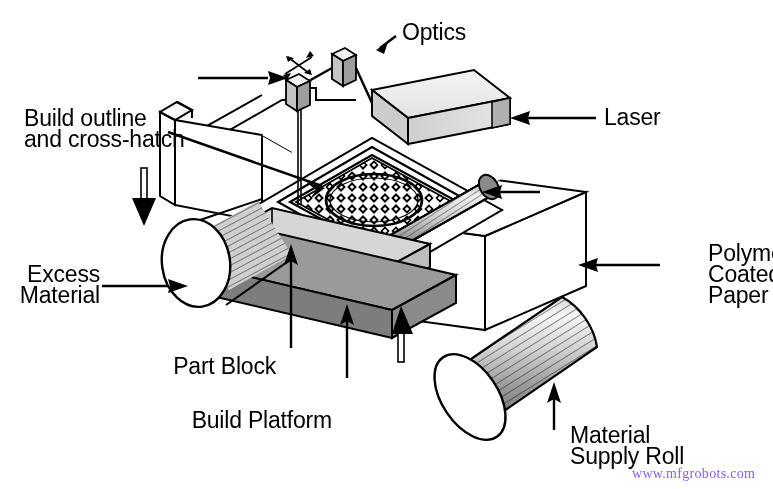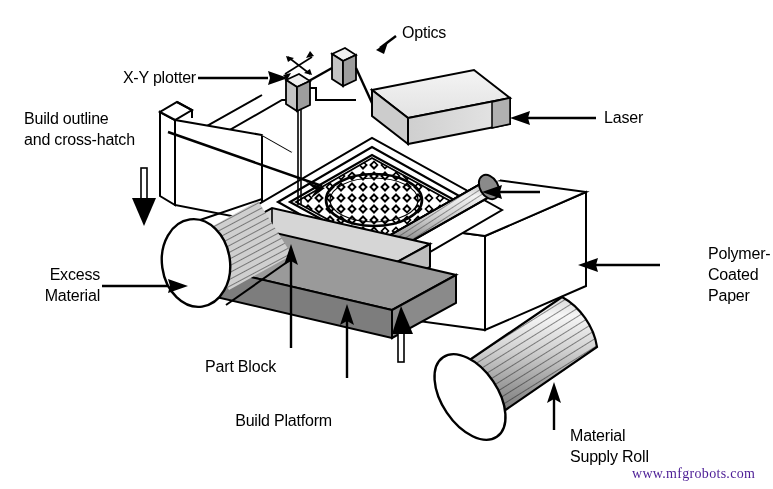--- a/index.html
+++ b/index.html
@@ -19,30 +19,30 @@
     position: absolute;
     left: 0;
     top: 0;
     width: 773px;
     height: 489px;
   }
   .lbl {
     position: absolute;
     color: #000000;
     font-family: "Liberation Sans", sans-serif;
-    font-size: 16px;
+    font-size: 23px;
     line-height: 21px;
     font-weight: 400;
     letter-spacing: -0.2px;
     white-space: pre-line;
   }
   .lbl.rt  { text-align: right; }
   .watermark {
     position: absolute;
-    color: #4c1d95;
+    color: #8b5cf6;
     font-family: "Liberation Serif", serif;
     font-size: 14px;
     letter-spacing: 0.3px;
     white-space: nowrap;
   }
 </style>
 </head>
 <body>
 
 <div id="stage">
@@ -310,21 +310,20 @@
         <polygon points="291,244 284,265 291,261 298,265"></polygon>
         <polygon points="347,304 340,325 347,321 354,325"></polygon>
         <polygon points="554,382 547,403 554,399 561,403"></polygon>
       </g>
 
     </g>
   </svg>
 
   <div class="lbl" style="left:402px; top:22px;">Optics</div>
 
-  <div class="lbl rt" style="left:18px; top:67px; width:178px;">X-Y plotter</div>
 
   <div class="lbl" style="left:24px; top:108px; width:175px;">Build outline
 and cross-hatch</div>
 
   <div class="lbl" style="left:604px; top:107px;">Laser</div>
 
 
   <div class="lbl" style="left:668px; top:243px;margin-left:40px;">Polymer-Coated
 Paper</div>
 

